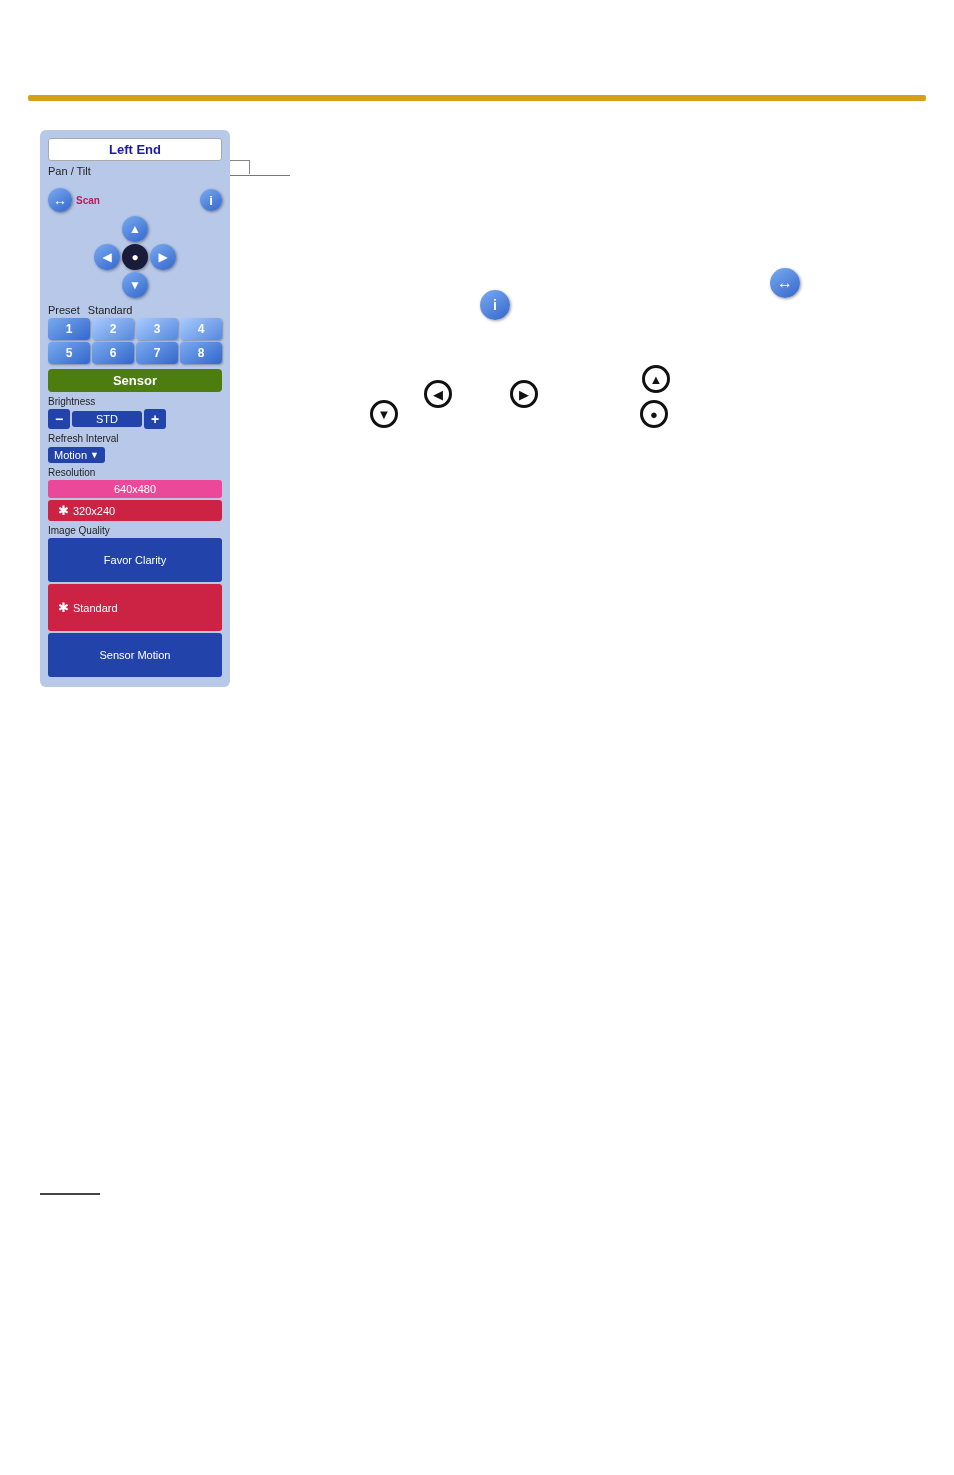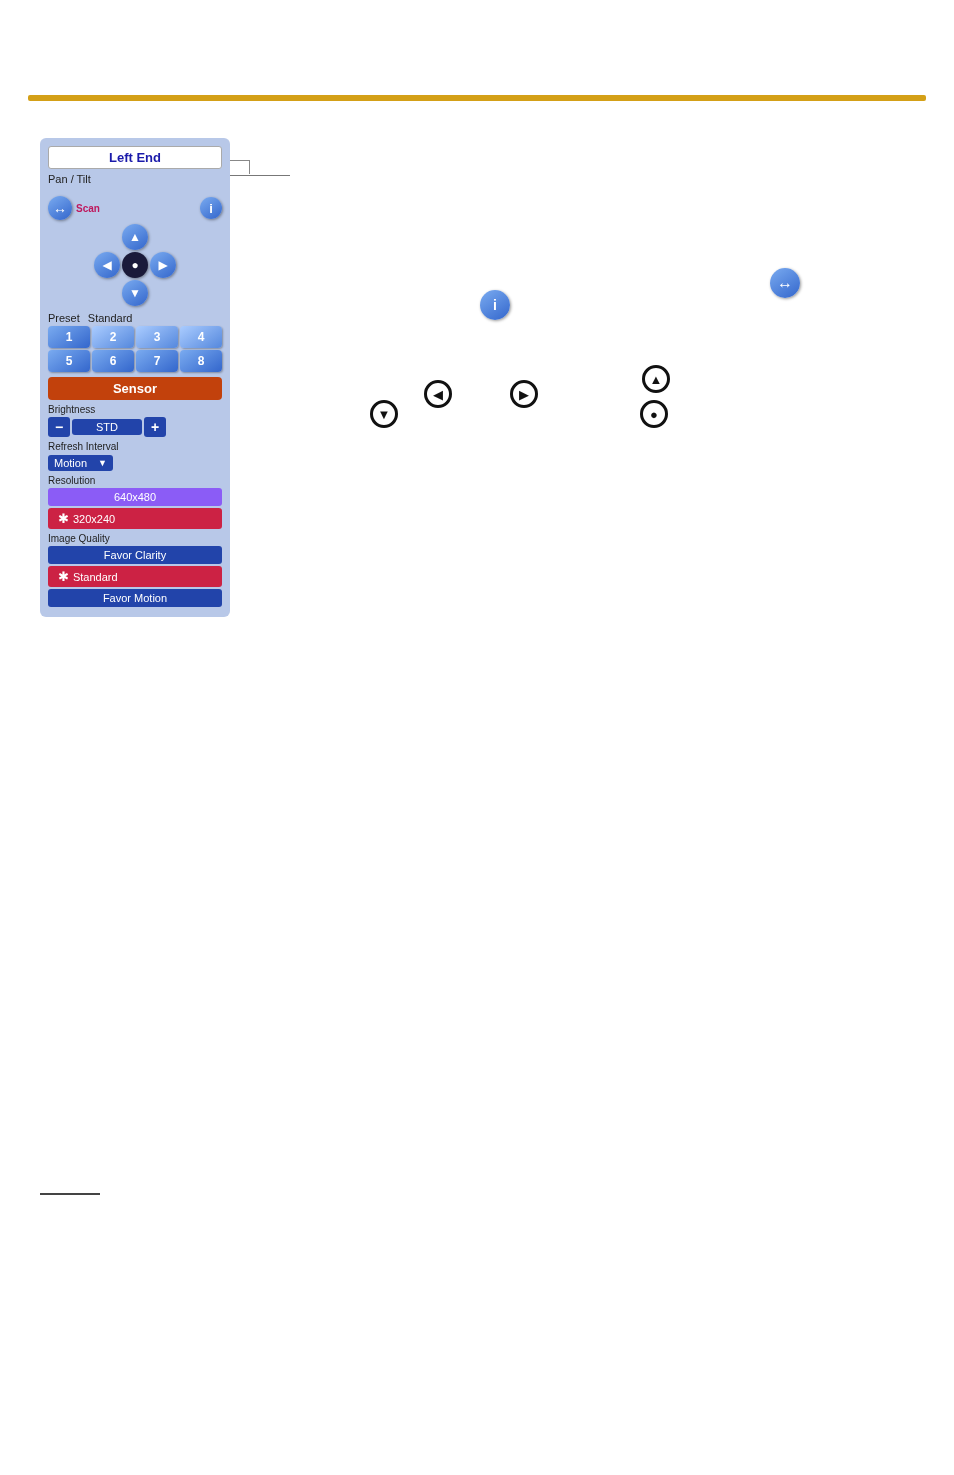--- a/index.html
+++ b/index.html
@@ -20,21 +20,21 @@
       left: 28px;
       right: 28px;
       height: 6px;
       background: #D4A017;
       border-radius: 2px;
     }
 
     
     .panel-container {
       position: absolute;
-      top: 138px;
+      top: 130px;
       left: 40px;
       width: 200px;
     }
 
     
     .panel {
       background: #b8c8e8;
       border-radius: 6px;
       padding: 8px;
       width: 190px;
@@ -184,21 +184,21 @@
       box-shadow: 1px 1px 2px rgba(0,0,0,0.3);
       cursor: pointer;
     }
 
     .preset-btn-light {
       background: linear-gradient(145deg, #aaccff, #5588dd);
     }
 
     
     .sensor-btn {
-      background: #c2410c;
+      background: #4d7c0f;
       color: #fff;
       font-weight: bold;
       font-size: 13px;
       text-align: center;
       padding: 4px;
       border-radius: 4px;
       margin: 5px 0 3px 0;
       cursor: pointer;
     }
 
@@ -241,31 +241,31 @@
     }
 
     .dropdown-btn {
       background: #2244aa;
       color: #fff;
       font-size: 11px;
       padding: 2px 6px;
       border-radius: 3px;
       display: flex;
       align-items: center;
-      gap: 11px;
+      gap: 3px;
       cursor: pointer;
     }
 
     .dropdown-arrow {
       font-size: 9px;
     }
 
     
     .res-btn {
-      background: #8b5cf6;
+      background: #ec4899;
       color: #fff;
       font-size: 11px;
       padding: 3px 10px;
       border-radius: 3px;
       margin: 2px 0;
       cursor: pointer;
       width: 100%;
       text-align: center;
     }
 
@@ -279,21 +279,21 @@
     .star-icon {
       color: #fff;
       font-size: 13px;
     }
 
     
     .iq-btn {
       background: #2244aa;
       color: #fff;
       font-size: 11px;
-      padding: 3px 10px;
+      padding: 16px 10px;
       border-radius: 3px;
       margin: 2px 0;
       cursor: pointer;
       width: 100%;
       text-align: center;
     }
 
     .iq-btn-selected {
       background: #cc2244;
       display: flex;
@@ -386,21 +386,21 @@
       <span class="star-icon">✱</span>
       <span>320x240</span>
     </div>
 
     <div class="section-label">Image Quality</div>
     <div class="iq-btn">Favor Clarity</div>
     <div class="iq-btn iq-btn-selected">
       <span class="star-icon">✱</span>
       <span>Standard</span>
     </div>
-    <div class="iq-btn">Favor Motion</div>
+    <div class="iq-btn">Sensor Motion</div>
 
   </div>
 </div>
 
 <div style="position:absolute; top:175px; left:230px; width:60px; height:1px; background:#777;"></div>
 
 <div style="position:absolute; top:290px; left:480px;">
   <div style="width:30px; height:30px; border-radius:50%; background:linear-gradient(145deg,#7aabf0,#3366cc); display:flex; align-items:center; justify-content:center; color:#fff; font-weight:bold; font-size:14px; box-shadow:1px 1px 3px rgba(0,0,0,0.4);">i</div>
 </div>
 

